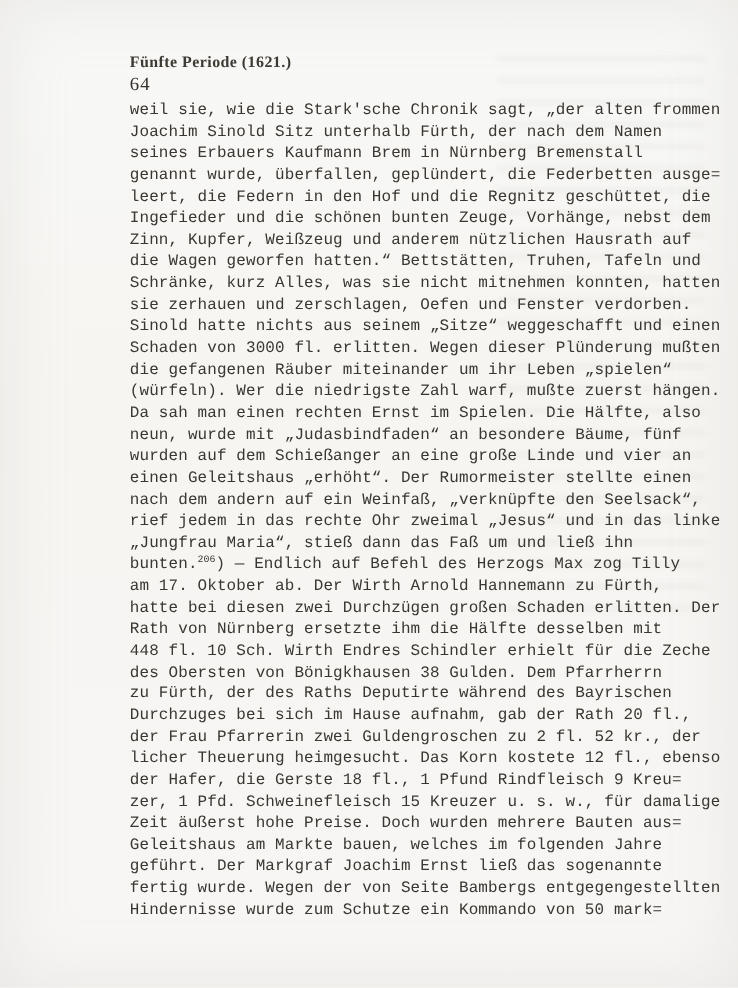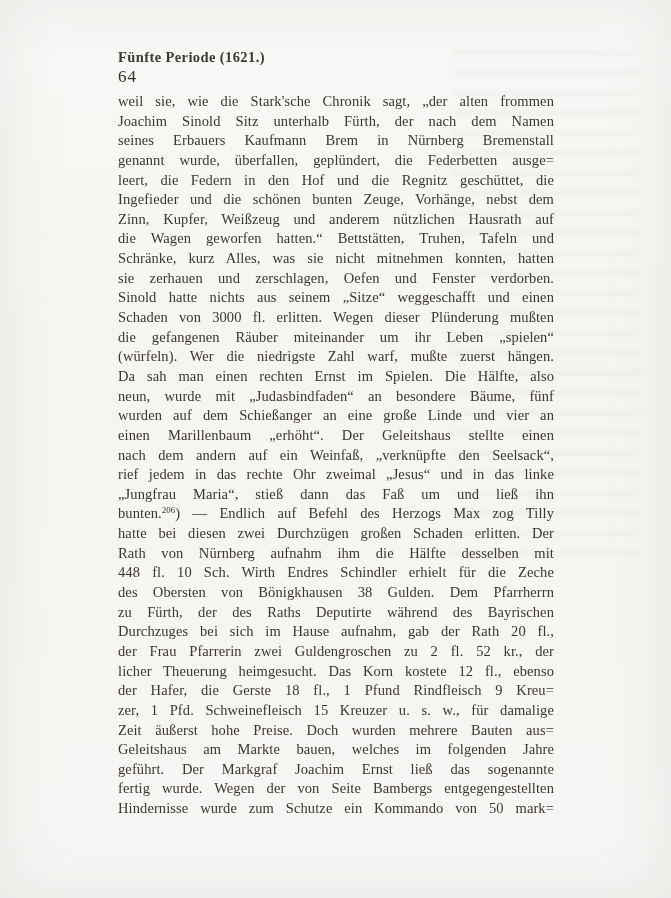--- a/index.html
+++ b/index.html
@@ -54,20 +54,21 @@
     font-size: 14.5px;
     line-height: 19.65px;
     height: 19.65px;
     text-align: justify;
     text-align-last: justify;
     -moz-text-align-last: justify;
     letter-spacing: 0.1px;
     color: #3a3631;
     white-space: nowrap;
     overflow: visible;
+    font-family: Liberation Mono, monospace;
   }
   .line sup {
     font-size: 9px;
     line-height: 0;
     vertical-align: 5px;
     letter-spacing: 0;
   }
   
   .bleed {
     position: absolute;
@@ -105,27 +106,28 @@
       <div class="line">die Wagen geworfen hatten.“ Bettstätten, Truhen, Tafeln und</div>
       <div class="line">Schränke, kurz Alles, was sie nicht mitnehmen konnten, hatten</div>
       <div class="line">sie zerhauen und zerschlagen, Oefen und Fenster verdorben.</div>
       <div class="line">Sinold hatte nichts aus seinem „Sitze“ weggeschafft und einen</div>
       <div class="line">Schaden von 3000 fl. erlitten. Wegen dieser Plünderung mußten</div>
       <div class="line">die gefangenen Räuber miteinander um ihr Leben „spielen“</div>
       <div class="line">(würfeln). Wer die niedrigste Zahl warf, mußte zuerst hängen.</div>
       <div class="line">Da sah man einen rechten Ernst im Spielen. Die Hälfte, also</div>
       <div class="line">neun, wurde mit „Judasbindfaden“ an besondere Bäume, fünf</div>
       <div class="line">wurden auf dem Schießanger an eine große Linde und vier an</div>
-      <div class="line">einen Marillenbaum „erhöht“. Der Geleitshaus stellte einen</div>
+      <div class="line">einen Geleitshaus „erhöht“. Der Rumormeister stellte einen</div>
       <div class="line">nach dem andern auf ein Weinfaß, „verknüpfte den Seelsack“,</div>
       <div class="line">rief jedem in das rechte Ohr zweimal „Jesus“ und in das linke</div>
       <div class="line">„Jungfrau Maria“, stieß dann das Faß um und ließ ihn</div>
       <div class="line"><span>bunten.</span><sup>206</sup><span>) — Endlich auf Befehl des Herzogs Max zog Tilly</span></div>
+      <div class="line">am 17. Oktober ab. Der Wirth Arnold Hannemann zu Fürth,</div>
       <div class="line">hatte bei diesen zwei Durchzügen großen Schaden erlitten. Der</div>
-      <div class="line">Rath von Nürnberg aufnahm ihm die Hälfte desselben mit</div>
+      <div class="line">Rath von Nürnberg ersetzte ihm die Hälfte desselben mit</div>
       <div class="line">448 fl. 10 Sch. Wirth Endres Schindler erhielt für die Zeche</div>
       <div class="line">des Obersten von Bönigkhausen 38 Gulden. Dem Pfarrherrn</div>
       <div class="line">zu Fürth, der des Raths Deputirte während des Bayrischen</div>
       <div class="line">Durchzuges bei sich im Hause aufnahm, gab der Rath 20 fl.,</div>
       <div class="line">der Frau Pfarrerin zwei Guldengroschen zu 2 fl. 52 kr., der</div>
       <div class="line">licher Theuerung heimgesucht. Das Korn kostete 12 fl., ebenso</div>
       <div class="line">der Hafer, die Gerste 18 fl., 1 Pfund Rindfleisch 9 Kreu=</div>
       <div class="line">zer, 1 Pfd. Schweinefleisch 15 Kreuzer u. s. w., für damalige</div>
       <div class="line">Zeit äußerst hohe Preise. Doch wurden mehrere Bauten aus=</div>
       <div class="line">Geleitshaus am Markte bauen, welches im folgenden Jahre</div>

